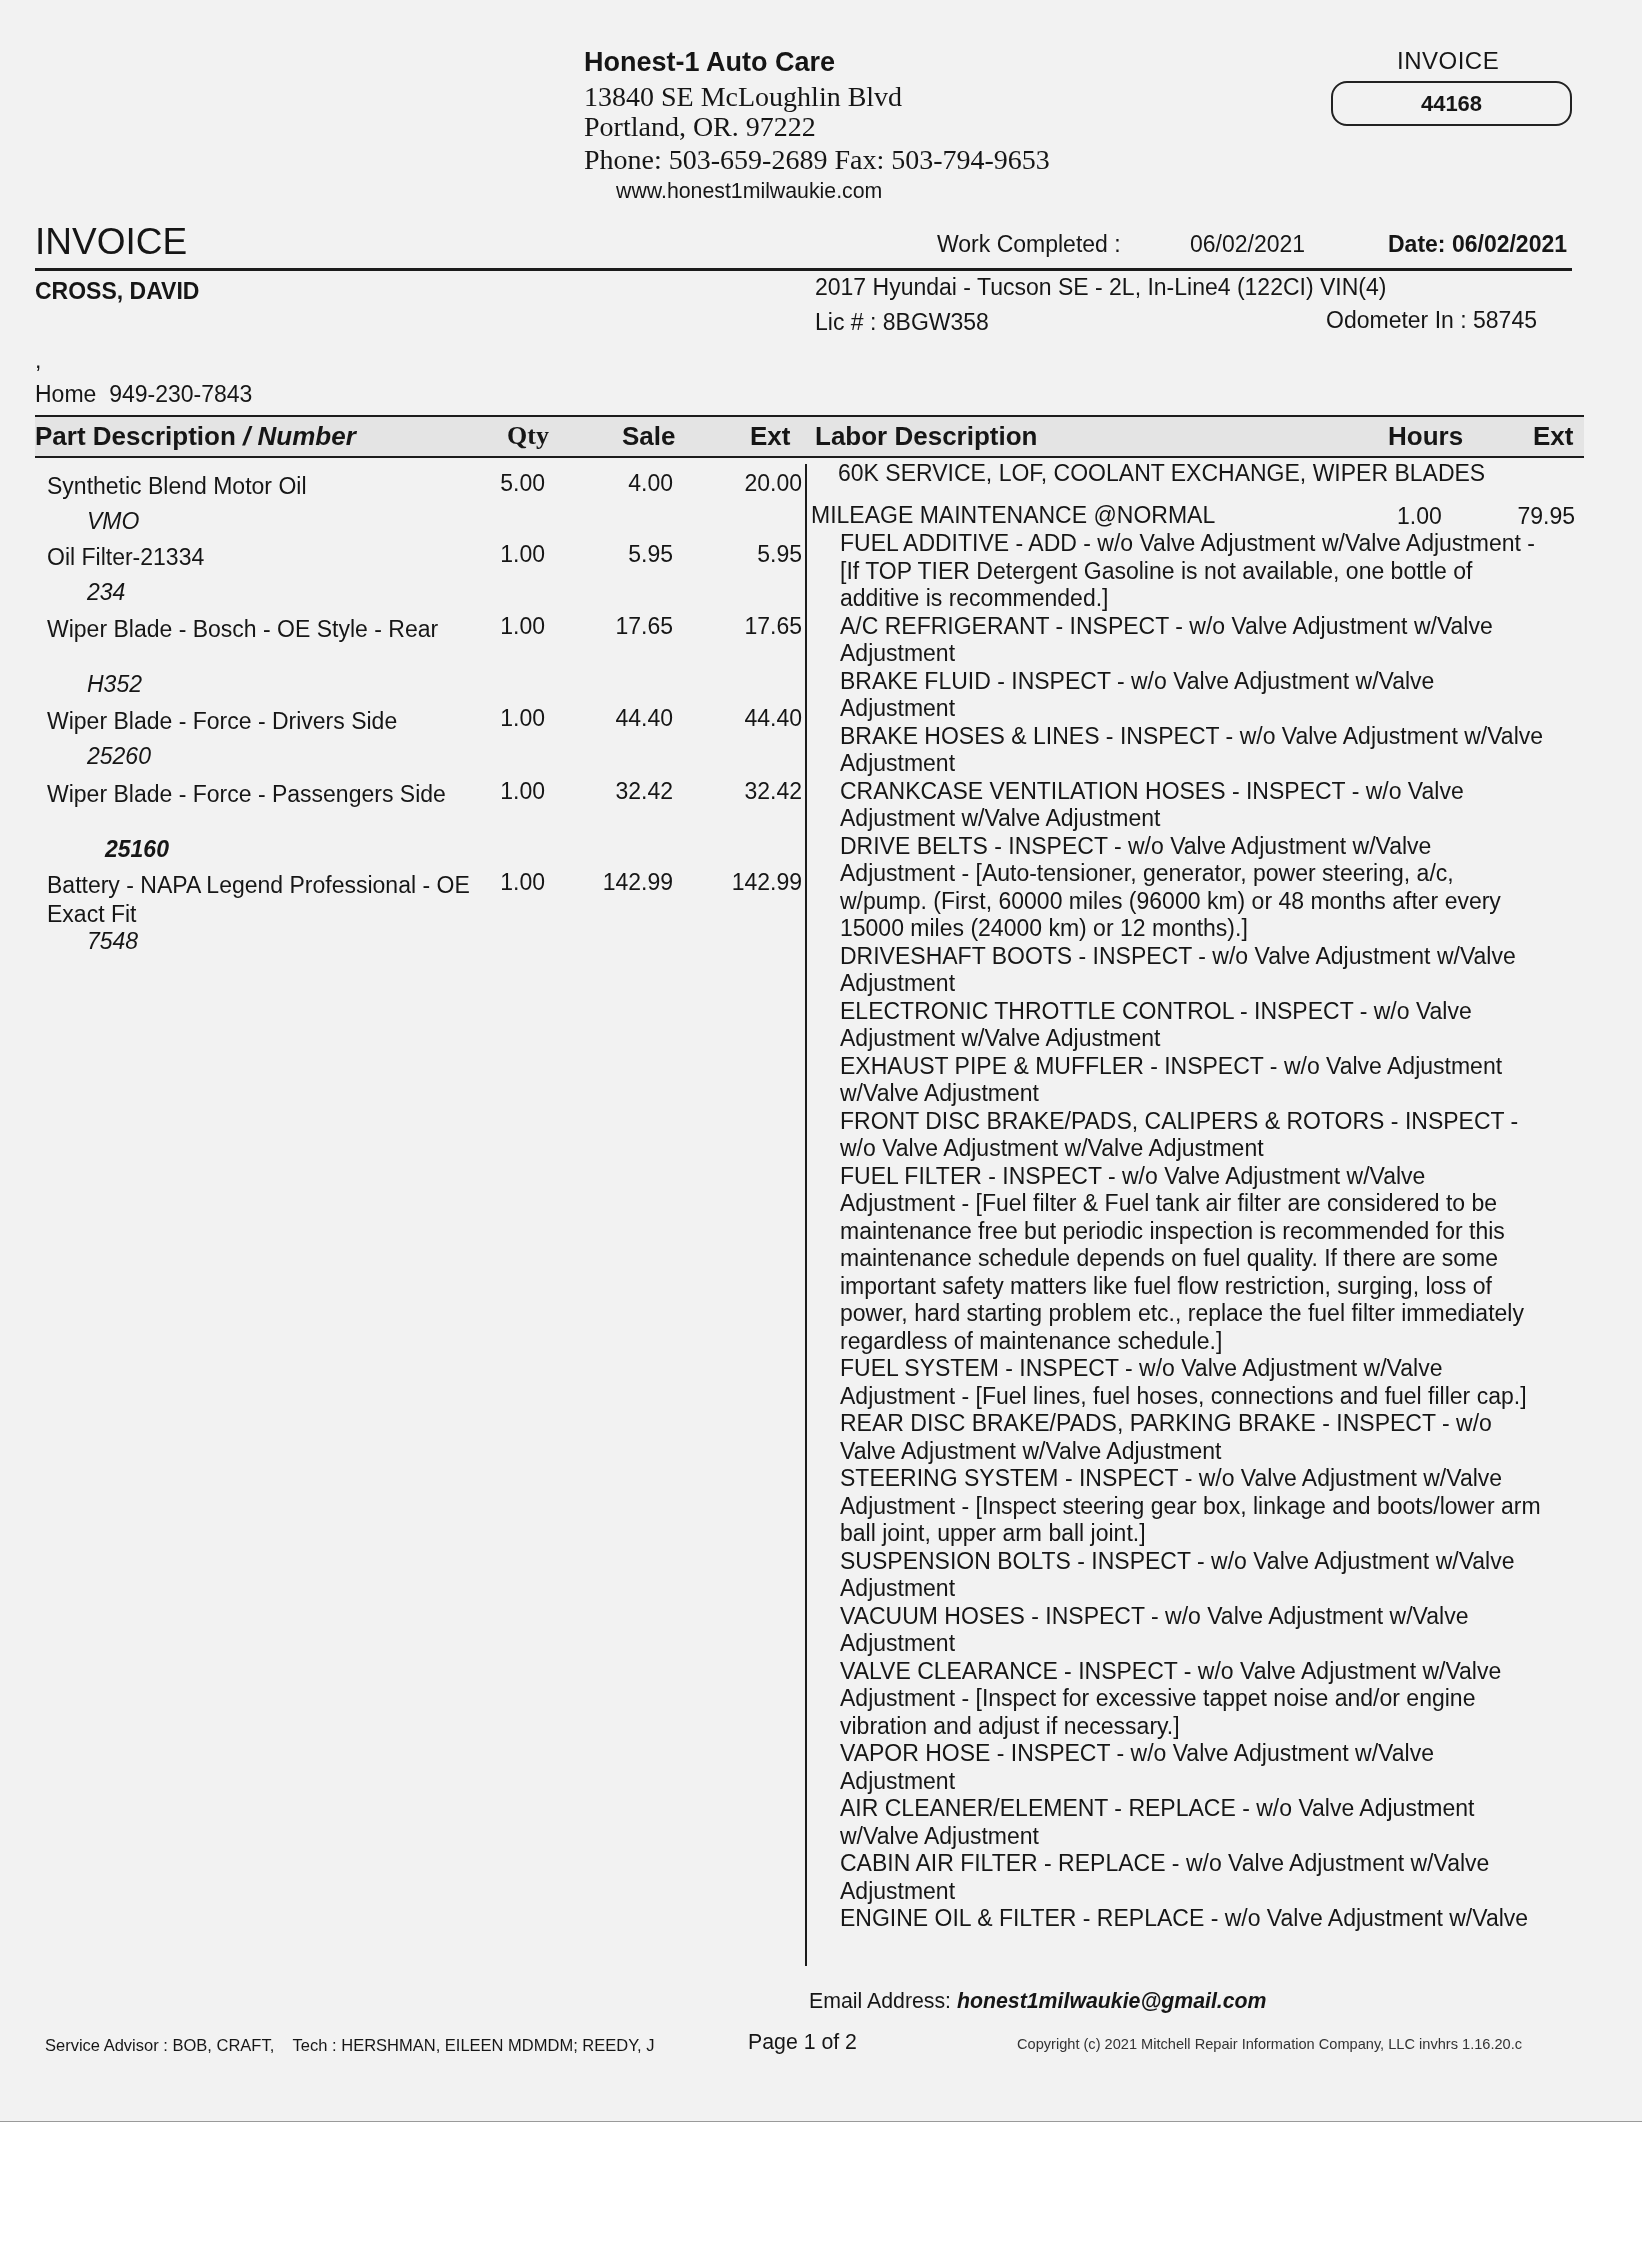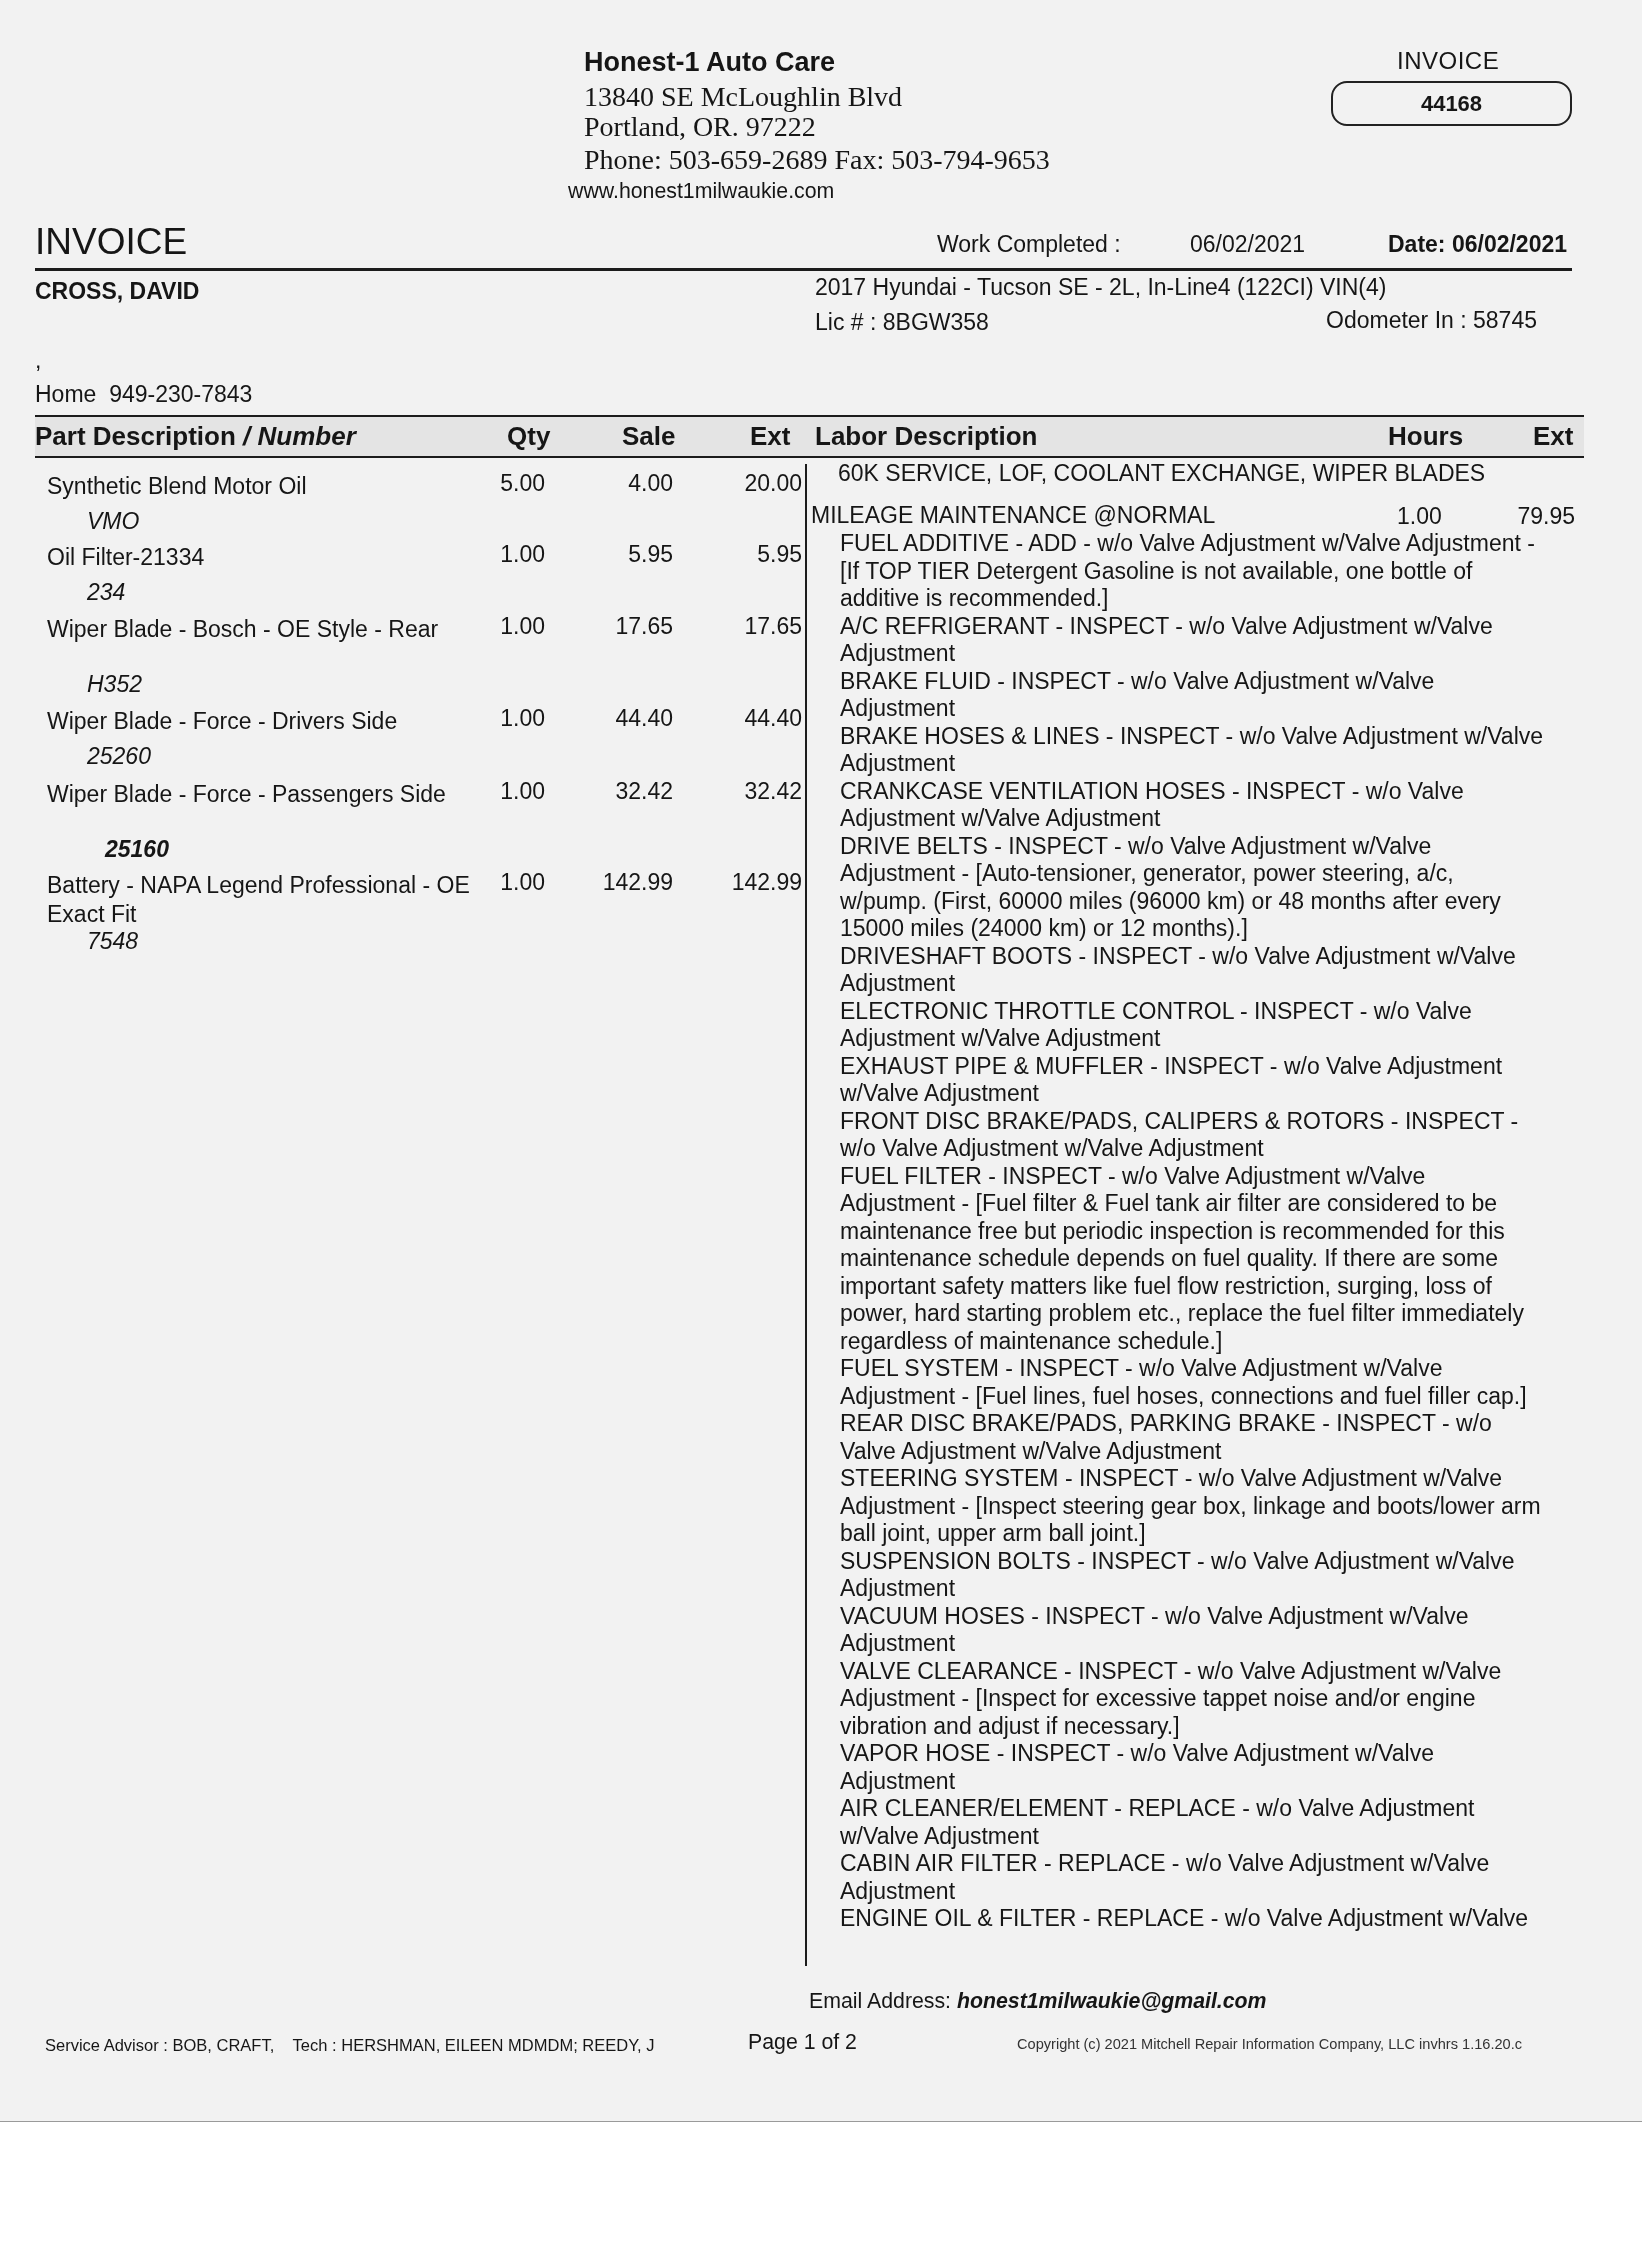--- a/index.html
+++ b/index.html
@@ -9,21 +9,21 @@
     font-family:"Liberation Sans", sans-serif; color:#161616;
   }
   .paper {
     position:absolute; left:0; top:0; width:1642px; height:2121px;
     background:#f2f2f2;
     border-bottom:1.9px solid #9a9a9a;
   }
   .abs { position:absolute; white-space:nowrap; }
   .company-name { left:584px; top:47px; font-size:27px; font-weight:bold; }
   .company-line { left:584px; font-size:28px;font-family:Liberation Serif, serif; }
-  .company-web { left:568px; top:179px; font-size:21.3px; }
+  .company-web { left:616px; top:179px; font-size:21.3px; }
   .inv-label { left:1397px; top:47px; font-size:24px; letter-spacing:0.5px; }
   .inv-box {
     position:absolute; left:1331px; top:81px; width:237px; height:41px;
     border:2.9px solid #222; border-radius:16px;
     font-size:22px; font-weight:bold; text-align:center; line-height:41px;
   }
   .big-invoice { left:35px; top:221px; font-size:37px; }
   .meta { font-size:23px; }
   .rule { position:absolute; height:2.9px; background:#1c1c1c; }
   .bold { font-weight:bold; }
@@ -68,21 +68,21 @@
 <div class="abs meta" style="left:35px; top:347px;">,</div>
 <div class="abs meta" style="left:35px; top:381px;"><span>Home</span>&nbsp; <span>949-230-7843</span></div>
 
 <div class="abs meta" style="left:815px; top:274px;">2017 Hyundai - Tucson SE - 2L, In-Line4 (122CI) VIN(4)</div>
 <div class="abs meta" style="left:815px; top:309px;"><span>Lic # :</span> <span>8BGW358</span></div>
 <div class="abs meta" style="left:1326px; top:307px;"><span>Odometer In :</span> <span>58745</span></div>
 <div class="abs meta" style="left:815px; top:378px;margin-top:48px;"><span>VIN # :</span> <span>KM8J33A40</span> <b>HU444865</b></div>
 
 <div class="header-band"></div>
 <div class="abs hdr" style="left:35px;"><span>Part Description</span> <i>/ Number</i></div>
-<div class="abs hdr" style="left:507px;">Qty</div>
+<div class="abs hdr" style="left:507px;font-family:Liberation Serif, serif;">Qty</div>
 <div class="abs hdr" style="left:622px;">Sale</div>
 <div class="abs hdr" style="left:750px;">Ext</div>
 <div class="abs hdr" style="left:815px;">Labor Description</div>
 <div class="abs hdr" style="left:1388px;">Hours</div>
 <div class="abs hdr" style="left:1533px;">Ext</div>
 
 <div>
   <div>
     <div class="abs part-desc" style="left:39px; top:472px;">Synthetic Blend Motor Oil</div>
     <div class="abs part-num" style="left:87px; top:508px;">VMO</div>

